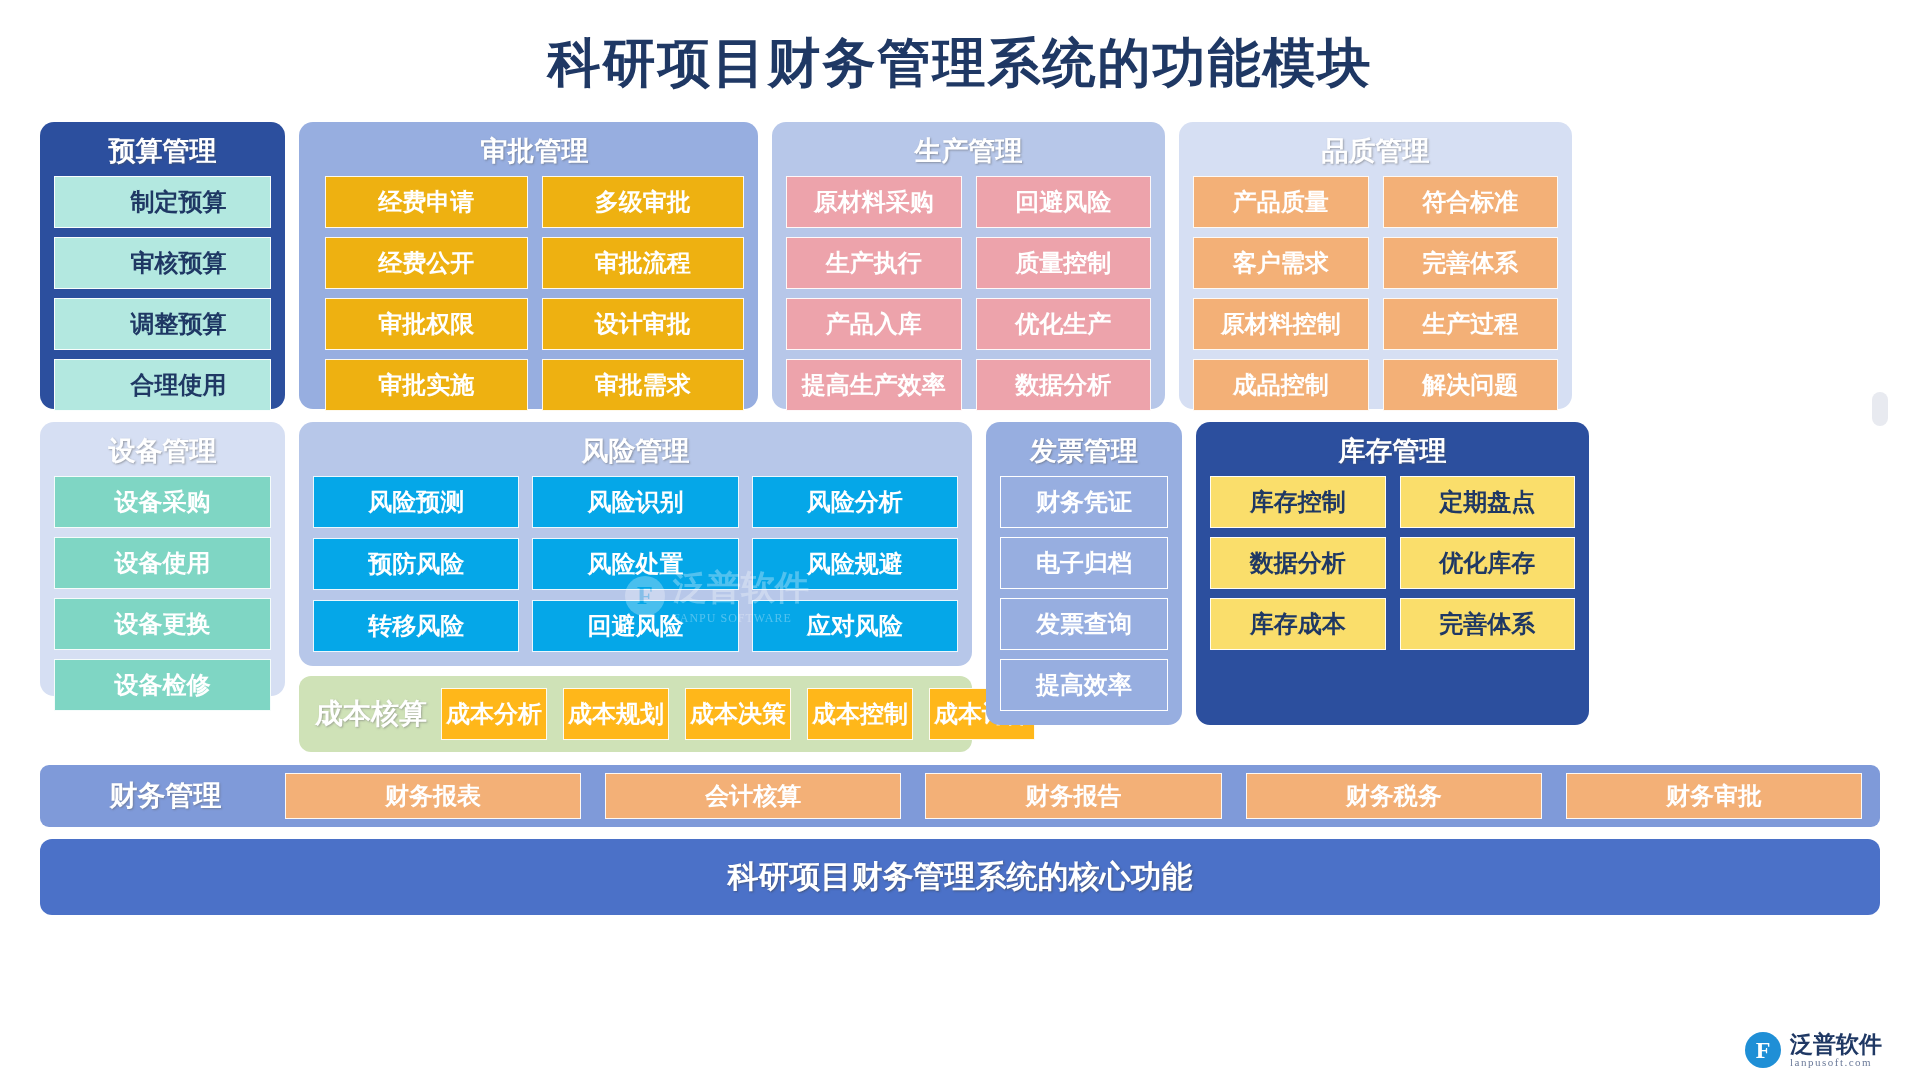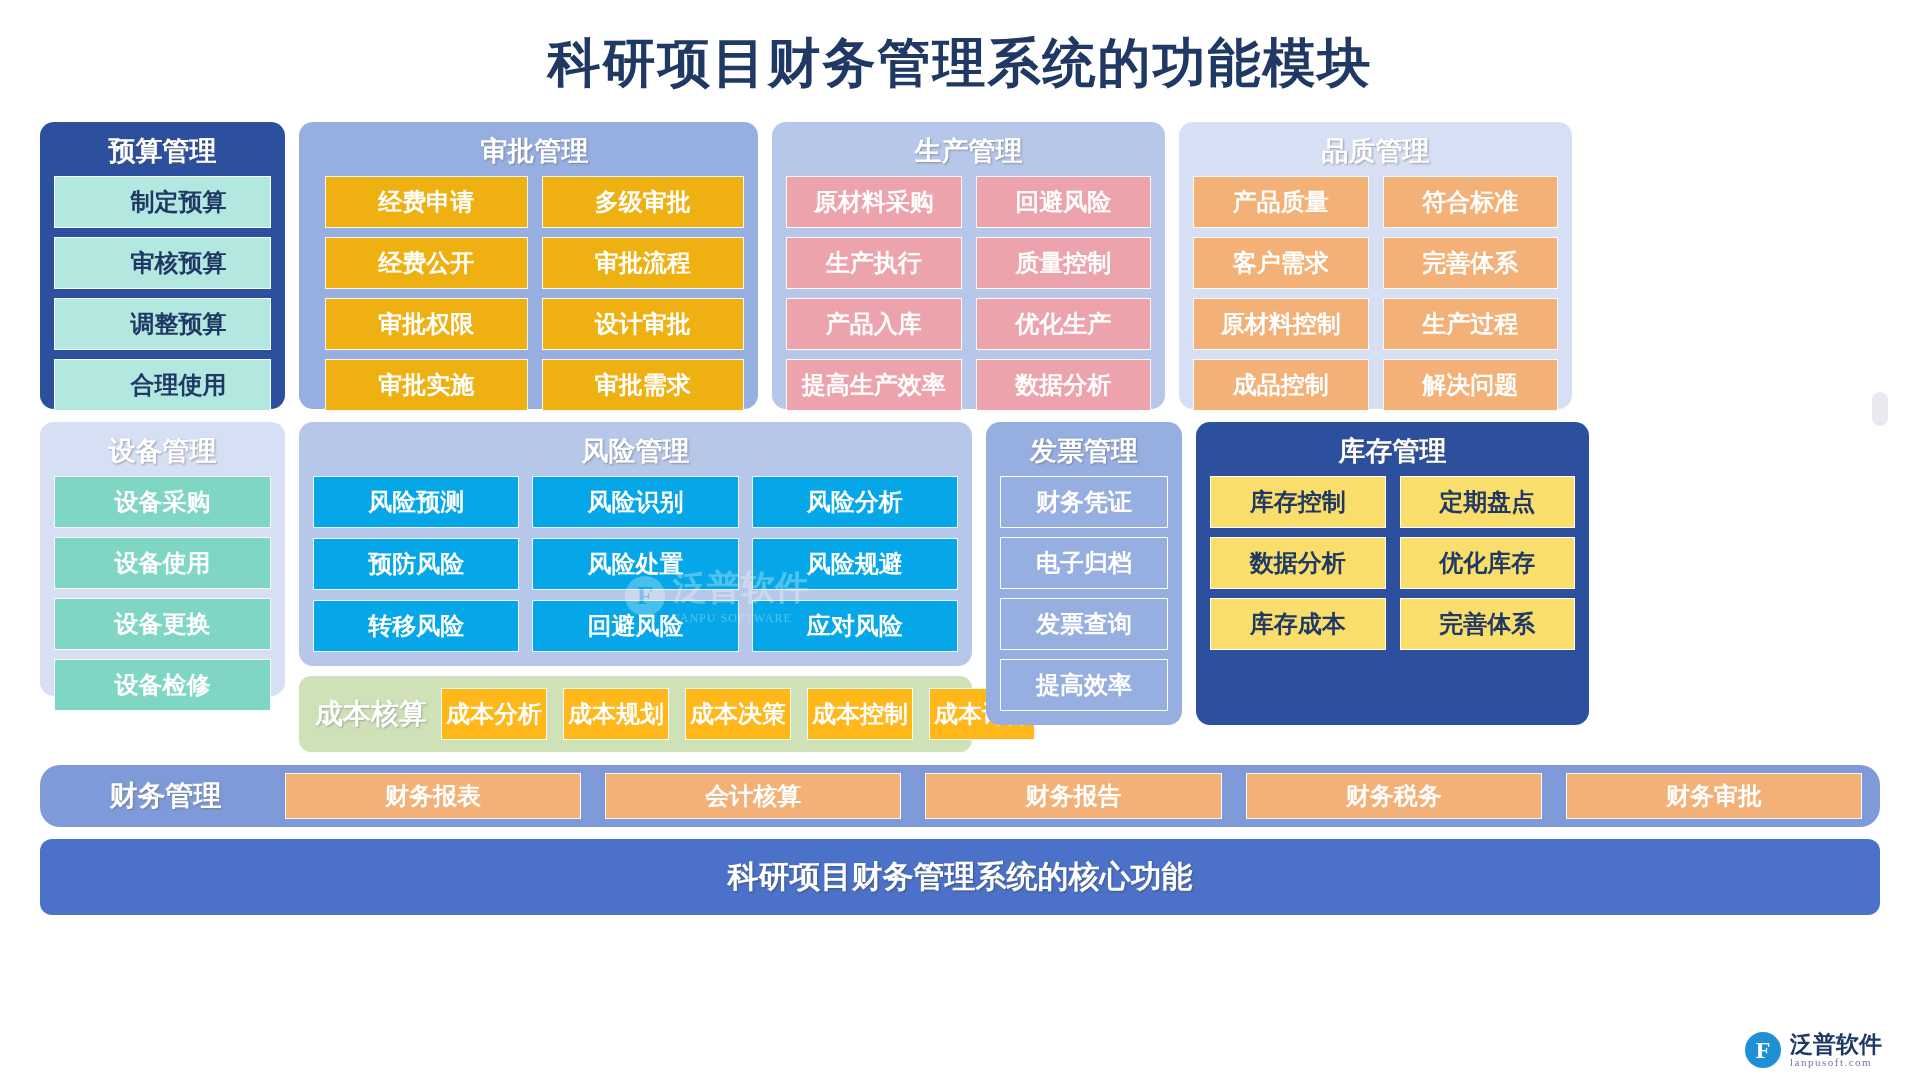--- a/index.html
+++ b/index.html
@@ -91,21 +91,21 @@
     font-size: 28px; font-weight: bold; color: #ffffff;
     text-shadow: 1px 1px 2px rgba(110,110,110,.5);
     white-space: nowrap; flex: 0 0 auto;
   }
   .cost-items { display: flex; gap: 16px; flex: 1 1 auto; }
   .cost-items .chip { flex: 1 1 0; }
 
   
   .row3 {
     margin-top: 13px;
-    background: #7f9ad9; border-radius: 20px;
+    background: #7f9ad9; border-radius: 9px;
     display: flex; align-items: center; gap: 12px;
     padding: 12px 18px;
     height: 62px;
   }
   .fin-label {
     font-size: 28px; font-weight: bold; color: #ffffff;
     text-shadow: 1px 1px 2px rgba(90,90,90,.45);
     white-space: nowrap; width: 215px; text-align: center;
   }
   .fin-items { display: flex; gap: 24px; flex: 1 1 auto; }

